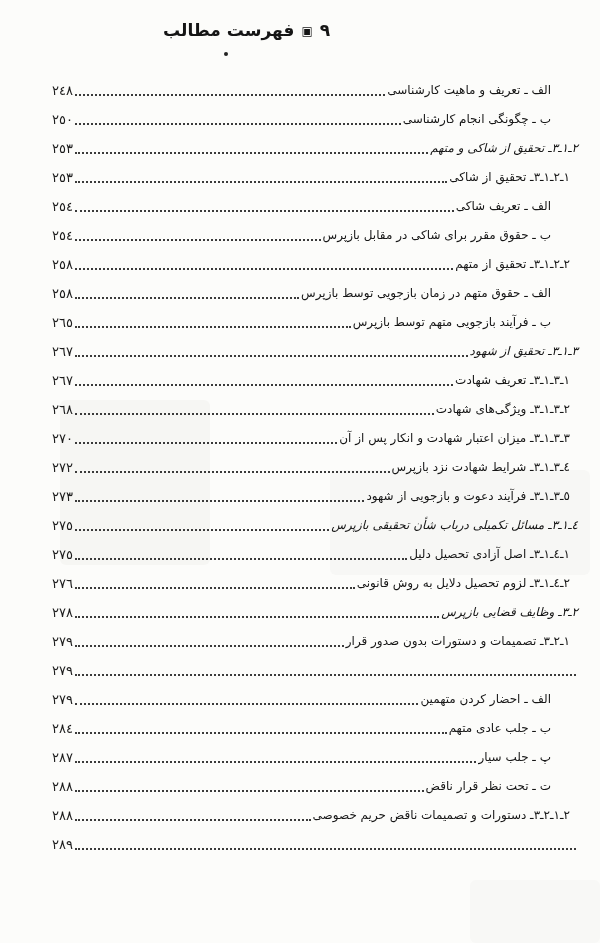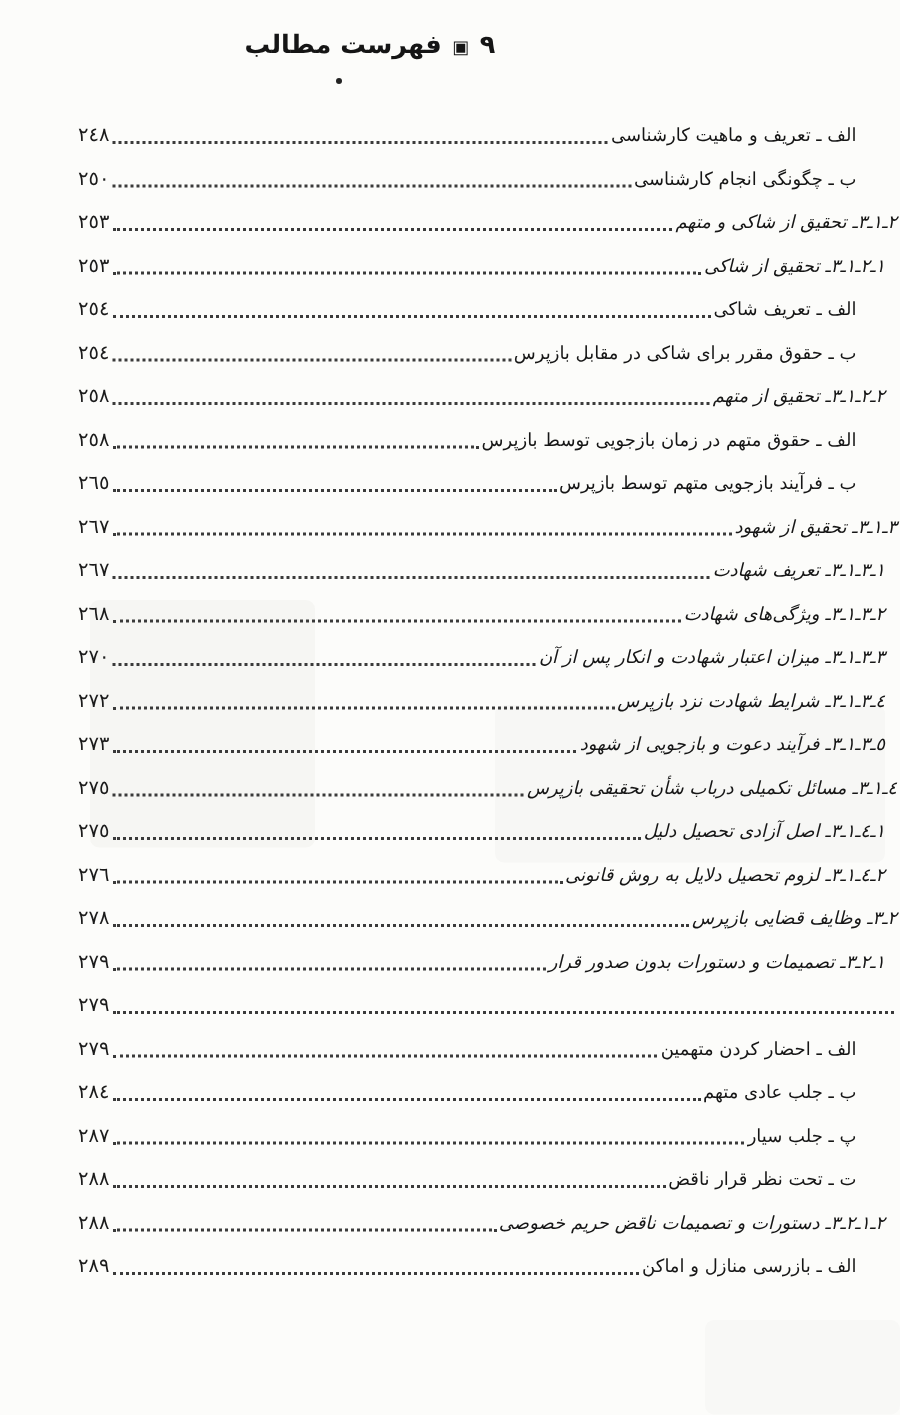--- a/index.html
+++ b/index.html
@@ -26,21 +26,21 @@
   }
   .running-head .sq{font-size:12px;line-height:1;transform:translateY(1px);}
   .stray-dot{
     position:absolute;left:224px;top:52px;width:4px;height:4px;
     background:#222;border-radius:50%;
   }
 
   
   .toc{
     position:absolute;top:70px;left:0;right:0;
-    padding:0 2px 0 52px;
+    padding:0 22px 0 52px;
   }
   .toc-row{
     display:flex;align-items:flex-end;
     height:29px;
     direction:ltr;
   }
   .pnum{
     flex:none;
     font-size:13px;line-height:1.25;
     color:#1b1b1b;
@@ -55,21 +55,21 @@
   }
   .title{
     flex:none;
     direction:rtl;unicode-bidi:embed;
     text-align:right;
     white-space:nowrap;
     font-size:12px;line-height:1.3;
     color:#161616;
   }
   .lvl-1{padding-right:0;font-style:italic;}
-  .lvl-2{padding-right:8px;font-style:italic;}
+  .lvl-2{padding-right:8px;}
   .lvl-3{padding-right:27px;}
 </style>
 </head>
 <body>
 
 <div class="scan-shade shade-a"></div>
 <div class="scan-shade shade-b"></div>
 <div class="scan-shade shade-c"></div>
 
 <div class="running-head">
@@ -205,15 +205,14 @@
     <span class="title lvl-3">ت ـ تحت نظر قرار ناقض</span>
   </div>
     <div class="toc-row">
     <span class="pnum">٢٨٨</span>
     <span class="leader"></span>
     <span class="title lvl-2">٢ـ١ـ٢ـ٣ـ دستورات و تصمیمات ناقض حریم خصوصی</span>
   </div>
     <div class="toc-row">
     <span class="pnum">٢٨٩</span>
     <span class="leader"></span>
-    <span class="title lvl-3">الف ـ بازرسی منازل و اماکن</span>
   </div>
   </div>
 
 </body></html>

